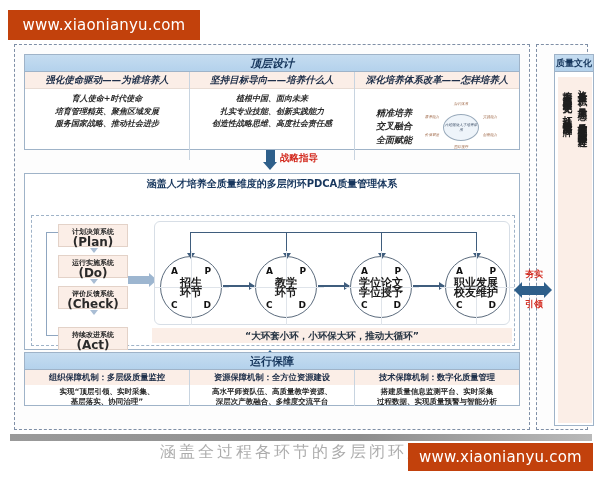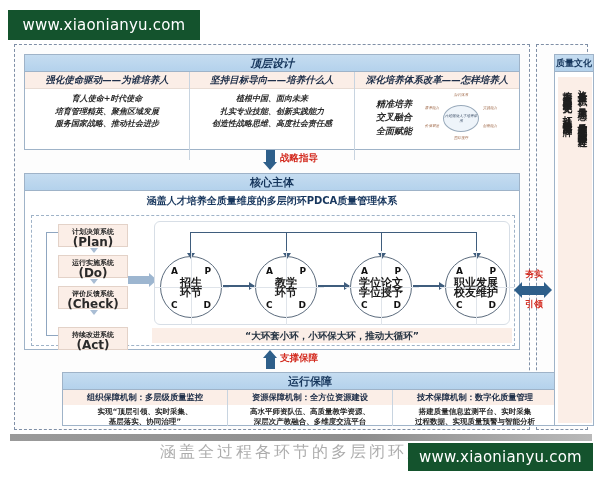--- a/index.html
+++ b/index.html
@@ -7,21 +7,21 @@
     width: 600px; height: 480px;
     background: #ffffff;
     font-family: "DejaVu Sans", "Liberation Sans", sans-serif;
     overflow: hidden;
     position: relative;
   }
 
   
   .wm {
     position: absolute;
-    background: #14532d;
+    background: #c2410c;
     color: #ffffff;
     font-size: 15px;
     letter-spacing: .2px;
     display: flex;
     align-items: center;
     justify-content: center;
     z-index: 40;
   }
   .wm-top { left: 8px; top: 10px; width: 192px; height: 30px; }
   .wm-bottom { left: 408px; top: 443px; width: 185px; height: 28px; }
@@ -106,21 +106,21 @@
     flex: 1;
     text-align: center;
     font-size: 8px;
     color: #2a2a2a;
     line-height: 12.5px;
     padding-top: 4px;
     font-weight: bold;
   }
   .col-body div { white-space: nowrap; }
 
-  .col3-wrap { display: flex; align-items: center; justify-content: center; gap: 12px; padding-top: 3px; }
+  .col3-wrap { display: flex; align-items: center; justify-content: center; gap: 12px; padding-top: 12px; }
   .col3-left { font-size: 9px; font-weight: bold; line-height: 13.5px; color: #2a2a2a; }
   .mini-diagram { position: relative; width: 74px; height: 52px; }
   .mini-core {
     position: absolute; left: 19px; top: 13px;
     width: 36px; height: 27px; border-radius: 50%;
     border: 1px solid #9ab;
     background: #eef4fa;
     font-size: 3.6px; color: #3b4d66;
     display: flex; align-items: center; justify-content: center;
     text-align: center; line-height: 5px;
@@ -288,21 +288,21 @@
     text-align: center;
     background: #fbeee7;
     font-size: 9.5px;
     font-weight: bold;
     color: #22303f;
     line-height: 15px;
     height: 15px;
   }
 
   
-  .sec-bot { left: 14px; top: 332px; width: 496px; height: 54px; margin-left: 38px; }
+  .sec-bot { left: 14px; top: 312px; width: 496px; height: 54px; }
   .bot-cols { display: flex; height: 36px; }
   .bot-col { flex: 1; border-right: 1px solid #c8d4e0; }
   .bot-col:last-child { border-right: none; }
   .bot-head {
     background: #fbeee7;
     text-align: center;
     font-weight: bold;
     font-size: 8.3px;
     color: #20304a;
     line-height: 14px;
@@ -428,21 +428,20 @@
       </div>
 
     </div>
   </div>
 
   <div class="arr-stem" style="left:256px;top:110px;width:9px;height:14px;"></div>
   <div class="arr-head-down" style="left:253px;top:122px;"></div>
   <div class="arr-label" style="left:270px;top:112px;">战略指导</div>
 
   <div class="panel sec-core">
-    <div class="panel-title">核心主体</div>
     <div class="core-sub">涵盖人才培养全质量维度的多层闭环PDCA质量管理体系</div>
 
     <div class="core-inner">
 
       <div class="pdca-col">
         <div class="pdca-loop"></div>
         <div class="pdca-loop-head"></div>
 
         <div class="pdca-box" style="top:2px;">
           <div>计划决策系统</div>

